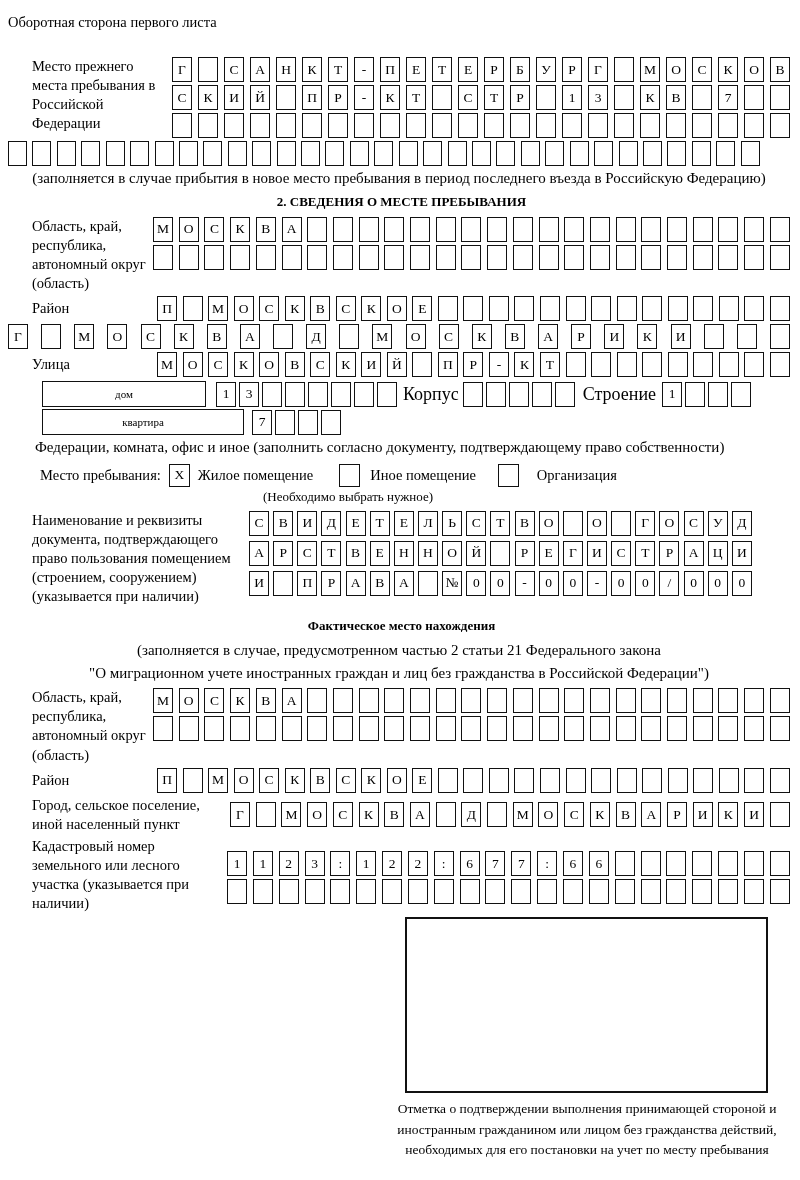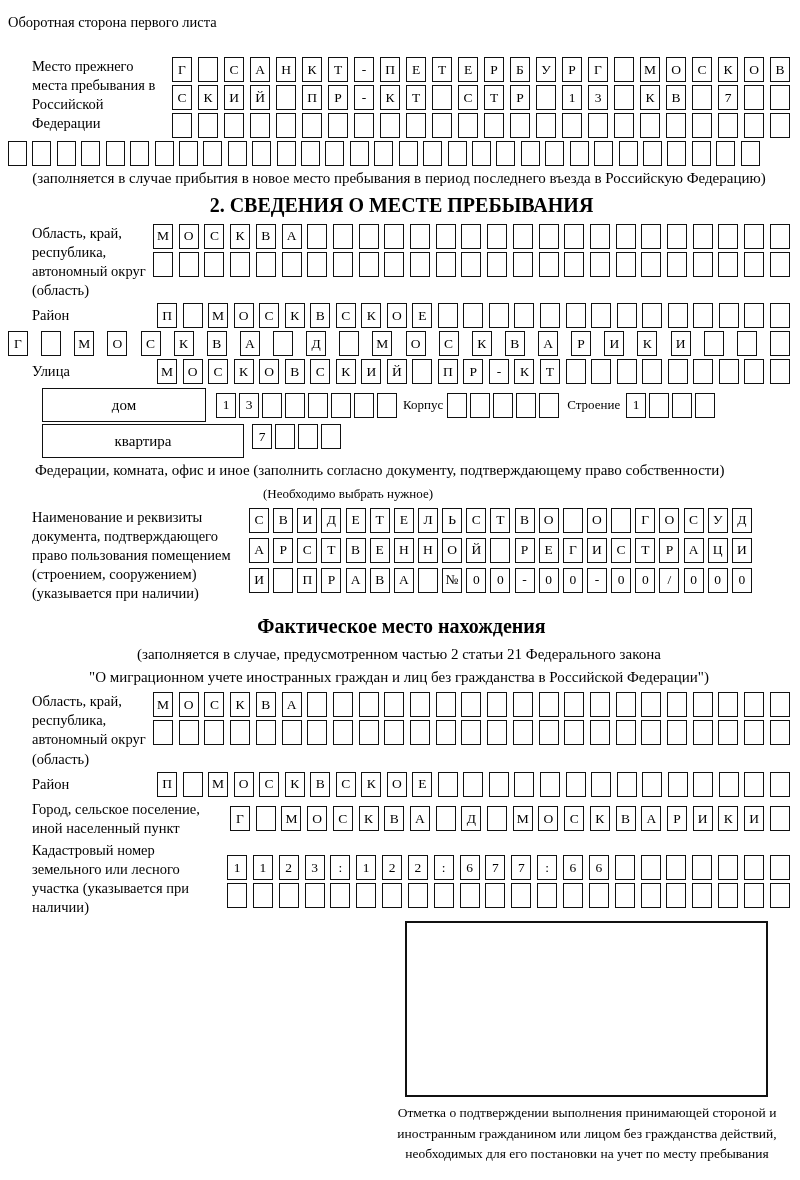--- a/index.html
+++ b/index.html
@@ -23,33 +23,33 @@
     display:flex; align-items:center; justify-content:center;
     font-size:13.5px; line-height:1; flex-shrink:0;
   }
   .n31 .cell { width:19px; }
   .fullrow { width:752px; margin:1px 0 0 0; }
   .docrows { margin-right:38px; }
 
   .caption { font-size:15px; line-height:1.3; margin:3px 5px 5px 0;font-family:Liberation Serif, serif; }
   .caption.center { text-align:center; }
   .caption.indent { padding-left:27px; }
-  .sec-title { text-align:center; font-weight:bold; font-size:20px; margin:5px 0 7px 0; }
+  .sec-title { text-align:center; font-weight:bold; font-size:13px; margin:5px 0 7px 0; }
 
   .house-line { display:flex; align-items:center; margin:4px 5px 2px 34px; }
   .named-box {
-    box-sizing:border-box; height:34px; border:1.8px solid #111;
-    display:flex; align-items:center; justify-content:center; font-size:15px;
+    box-sizing:border-box; height:26px; border:1.8px solid #111;
+    display:flex; align-items:center; justify-content:center; font-size:11px;
   }
   .dom-box { width:164px; }
   .kv-box  { width:202px; }
   .hcells { display:flex; gap:3px; }
-  .small-lbl { font-size:13px; flex-shrink:0; }
-
-  .apt-line { display:flex; margin:2px 5px 2px 34px; }
+  .small-lbl { font-size:18px; flex-shrink:0; }
+
+  .apt-line { display:flex; align-items:center; margin:2px 5px 2px 34px; }
 
   .check-line { display:flex; align-items:center; margin:6px 5px 2px 32px; font-size:14.5px; }
   .checkbox {
     box-sizing:border-box; width:21px; height:23px; border:1.8px solid #111;
     display:flex; align-items:center; justify-content:center; font-size:13.5px; flex-shrink:0;
   }
   .choose-note { width:680px; text-align:center; font-size:13px; margin:2px 0 6px 0; }
 
   .cad-rows { margin-top:14px; }
 
@@ -374,20 +374,29 @@
     <div class="named-box kv-box">квартира</div>
     <div class="hcells" style="margin-left:8px">
         <div class="cell">7</div>
         <div class="cell"></div>
         <div class="cell"></div>
         <div class="cell"></div>
       </div>
   </div>
   <div class="caption indent">Федерации, комната, офис и иное (заполнить согласно документу, подтверждающему право собственности)</div>
 
+  <div class="check-line">
+    <span>Место пребывания:</span>
+    <span class="checkbox" style="margin-left:8px">X</span>
+    <span style="margin-left:8px">Жилое помещение</span>
+    <span class="checkbox" style="margin-left:26px"></span>
+    <span style="margin-left:10px">Иное помещение</span>
+    <span class="checkbox" style="margin-left:22px"></span>
+    <span style="margin-left:18px">Организация</span>
+  </div>
   <div class="choose-note">(Необходимо выбрать нужное)</div>
 
   <div class="line">
     <div class="lbl w241">Наименование и реквизиты документа, подтверждающего право пользования помещением (строением, сооружением) (указывается при наличии)</div>
     <div class="rows docrows">
       <div class="cellrow" style="margin-bottom:5px">
           <div class="cell">С</div>
           <div class="cell">В</div>
           <div class="cell">И</div>
           <div class="cell">Д</div>

